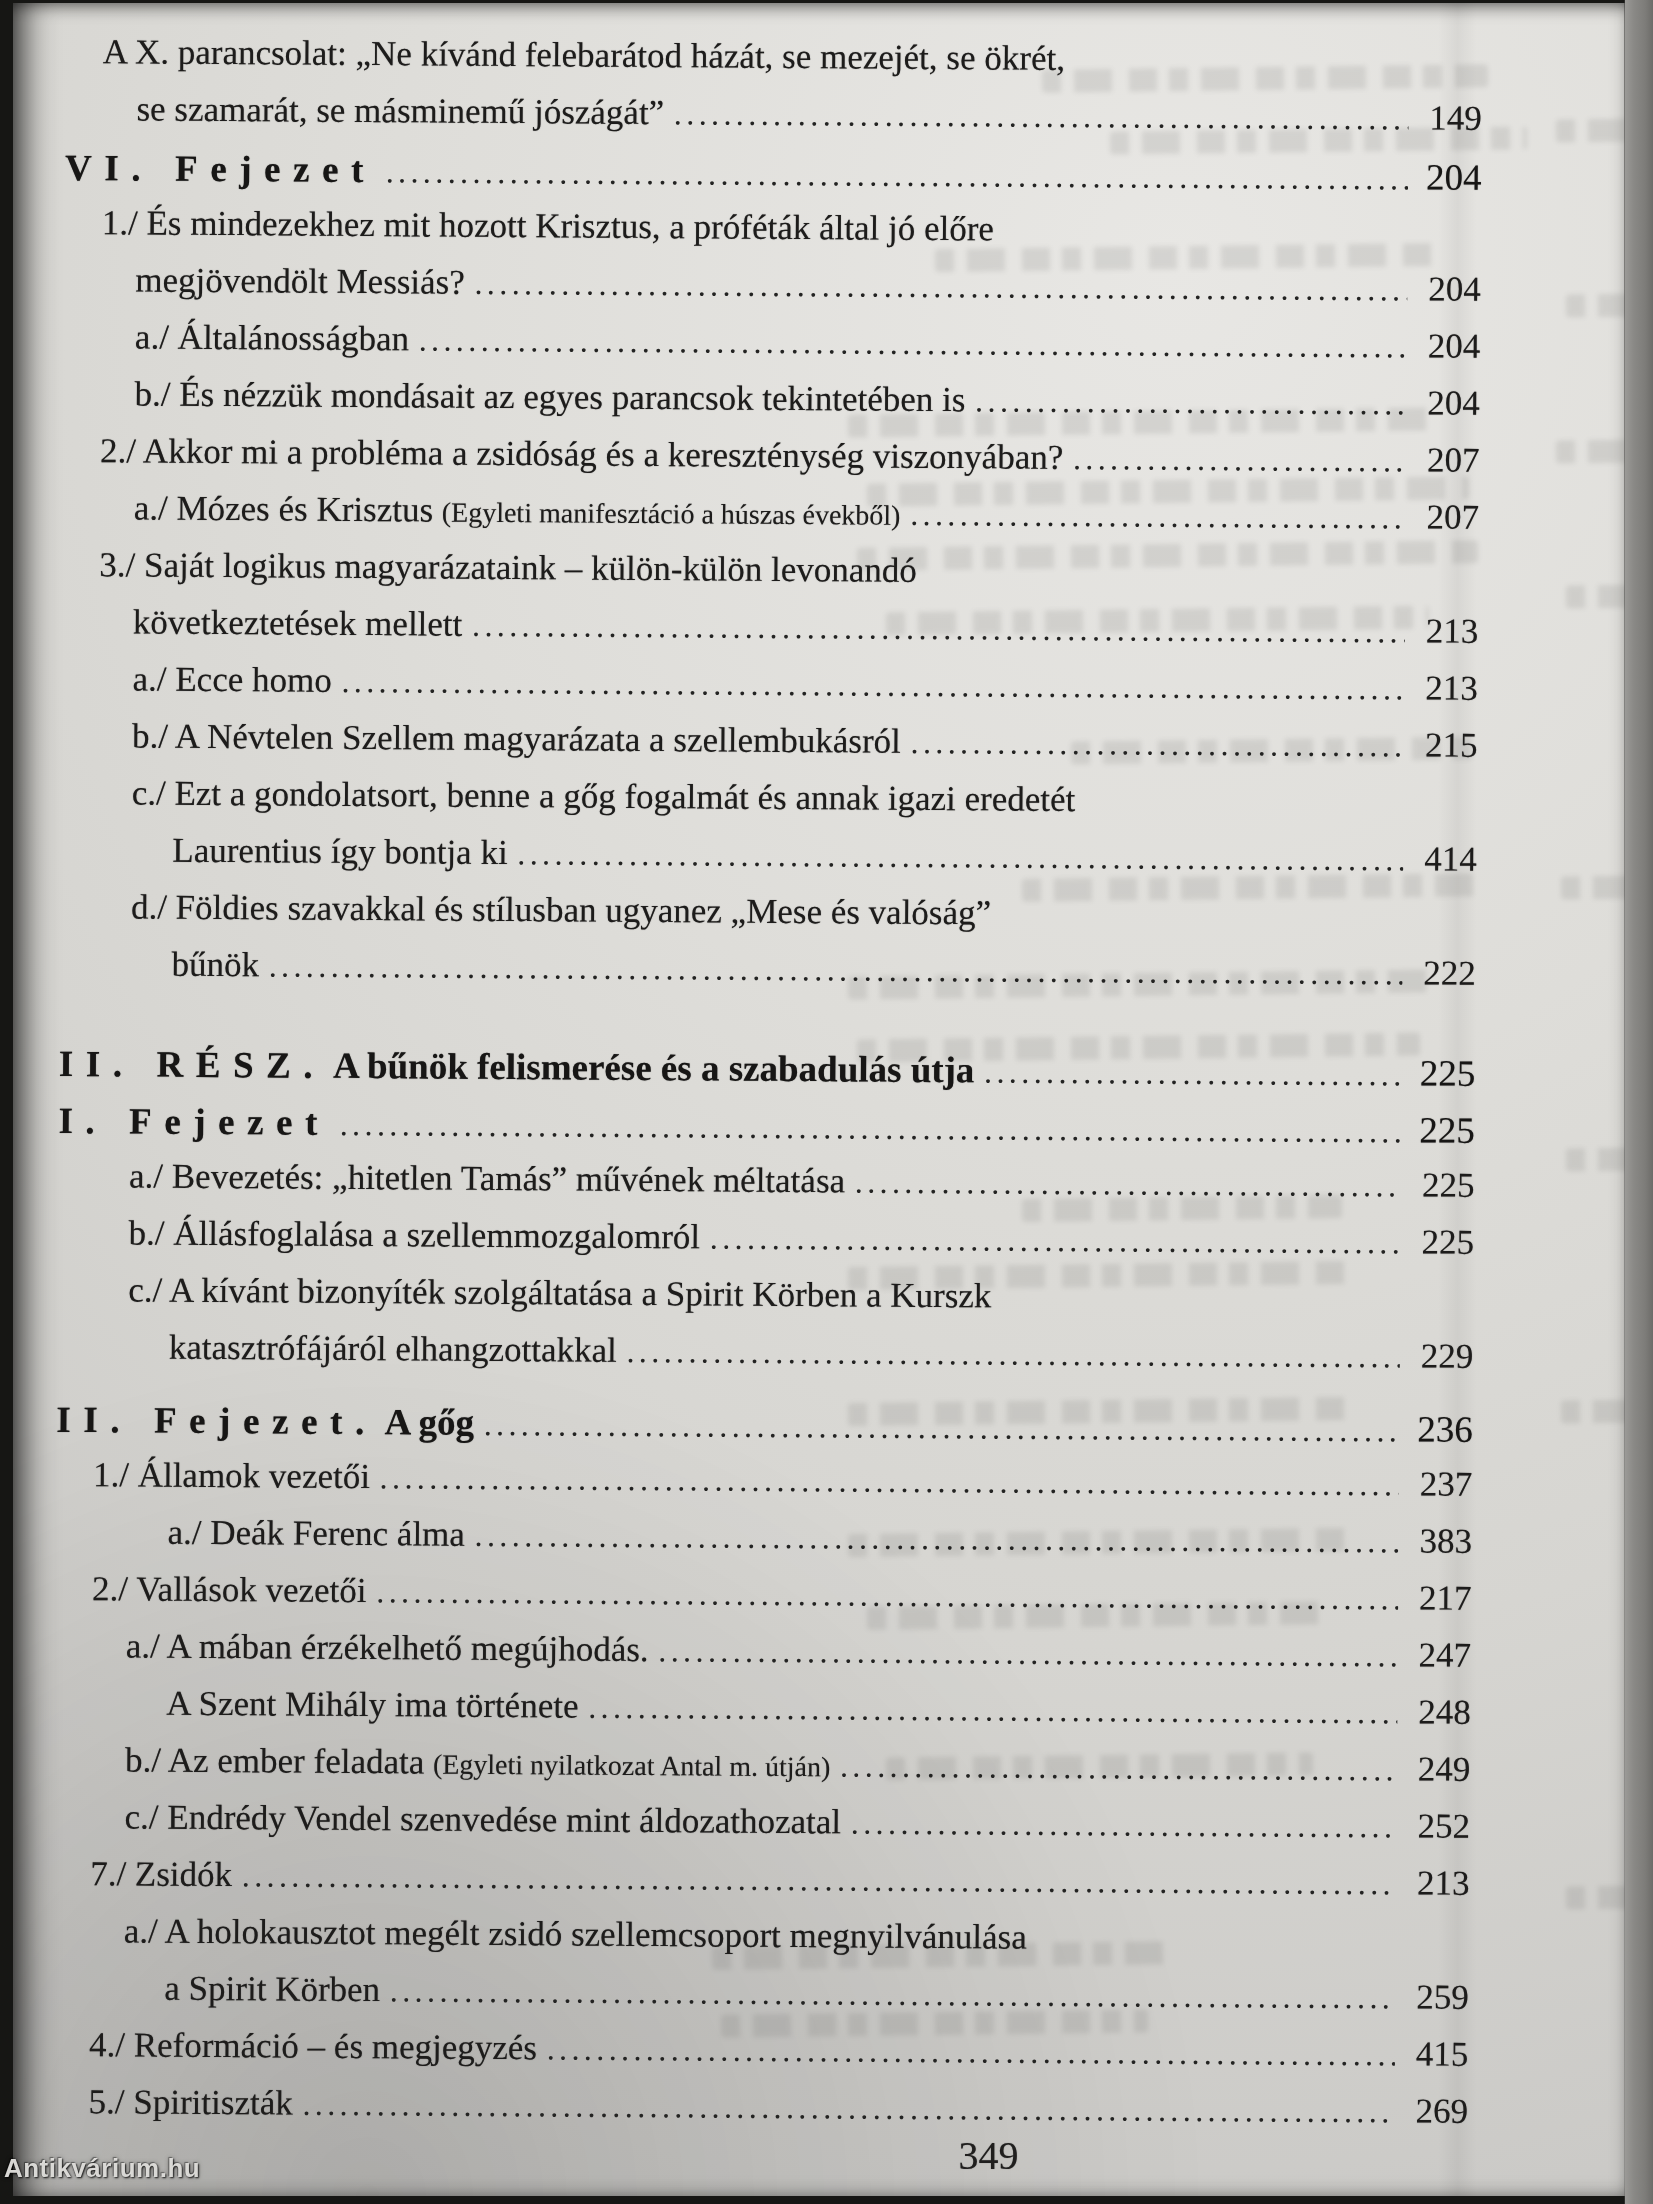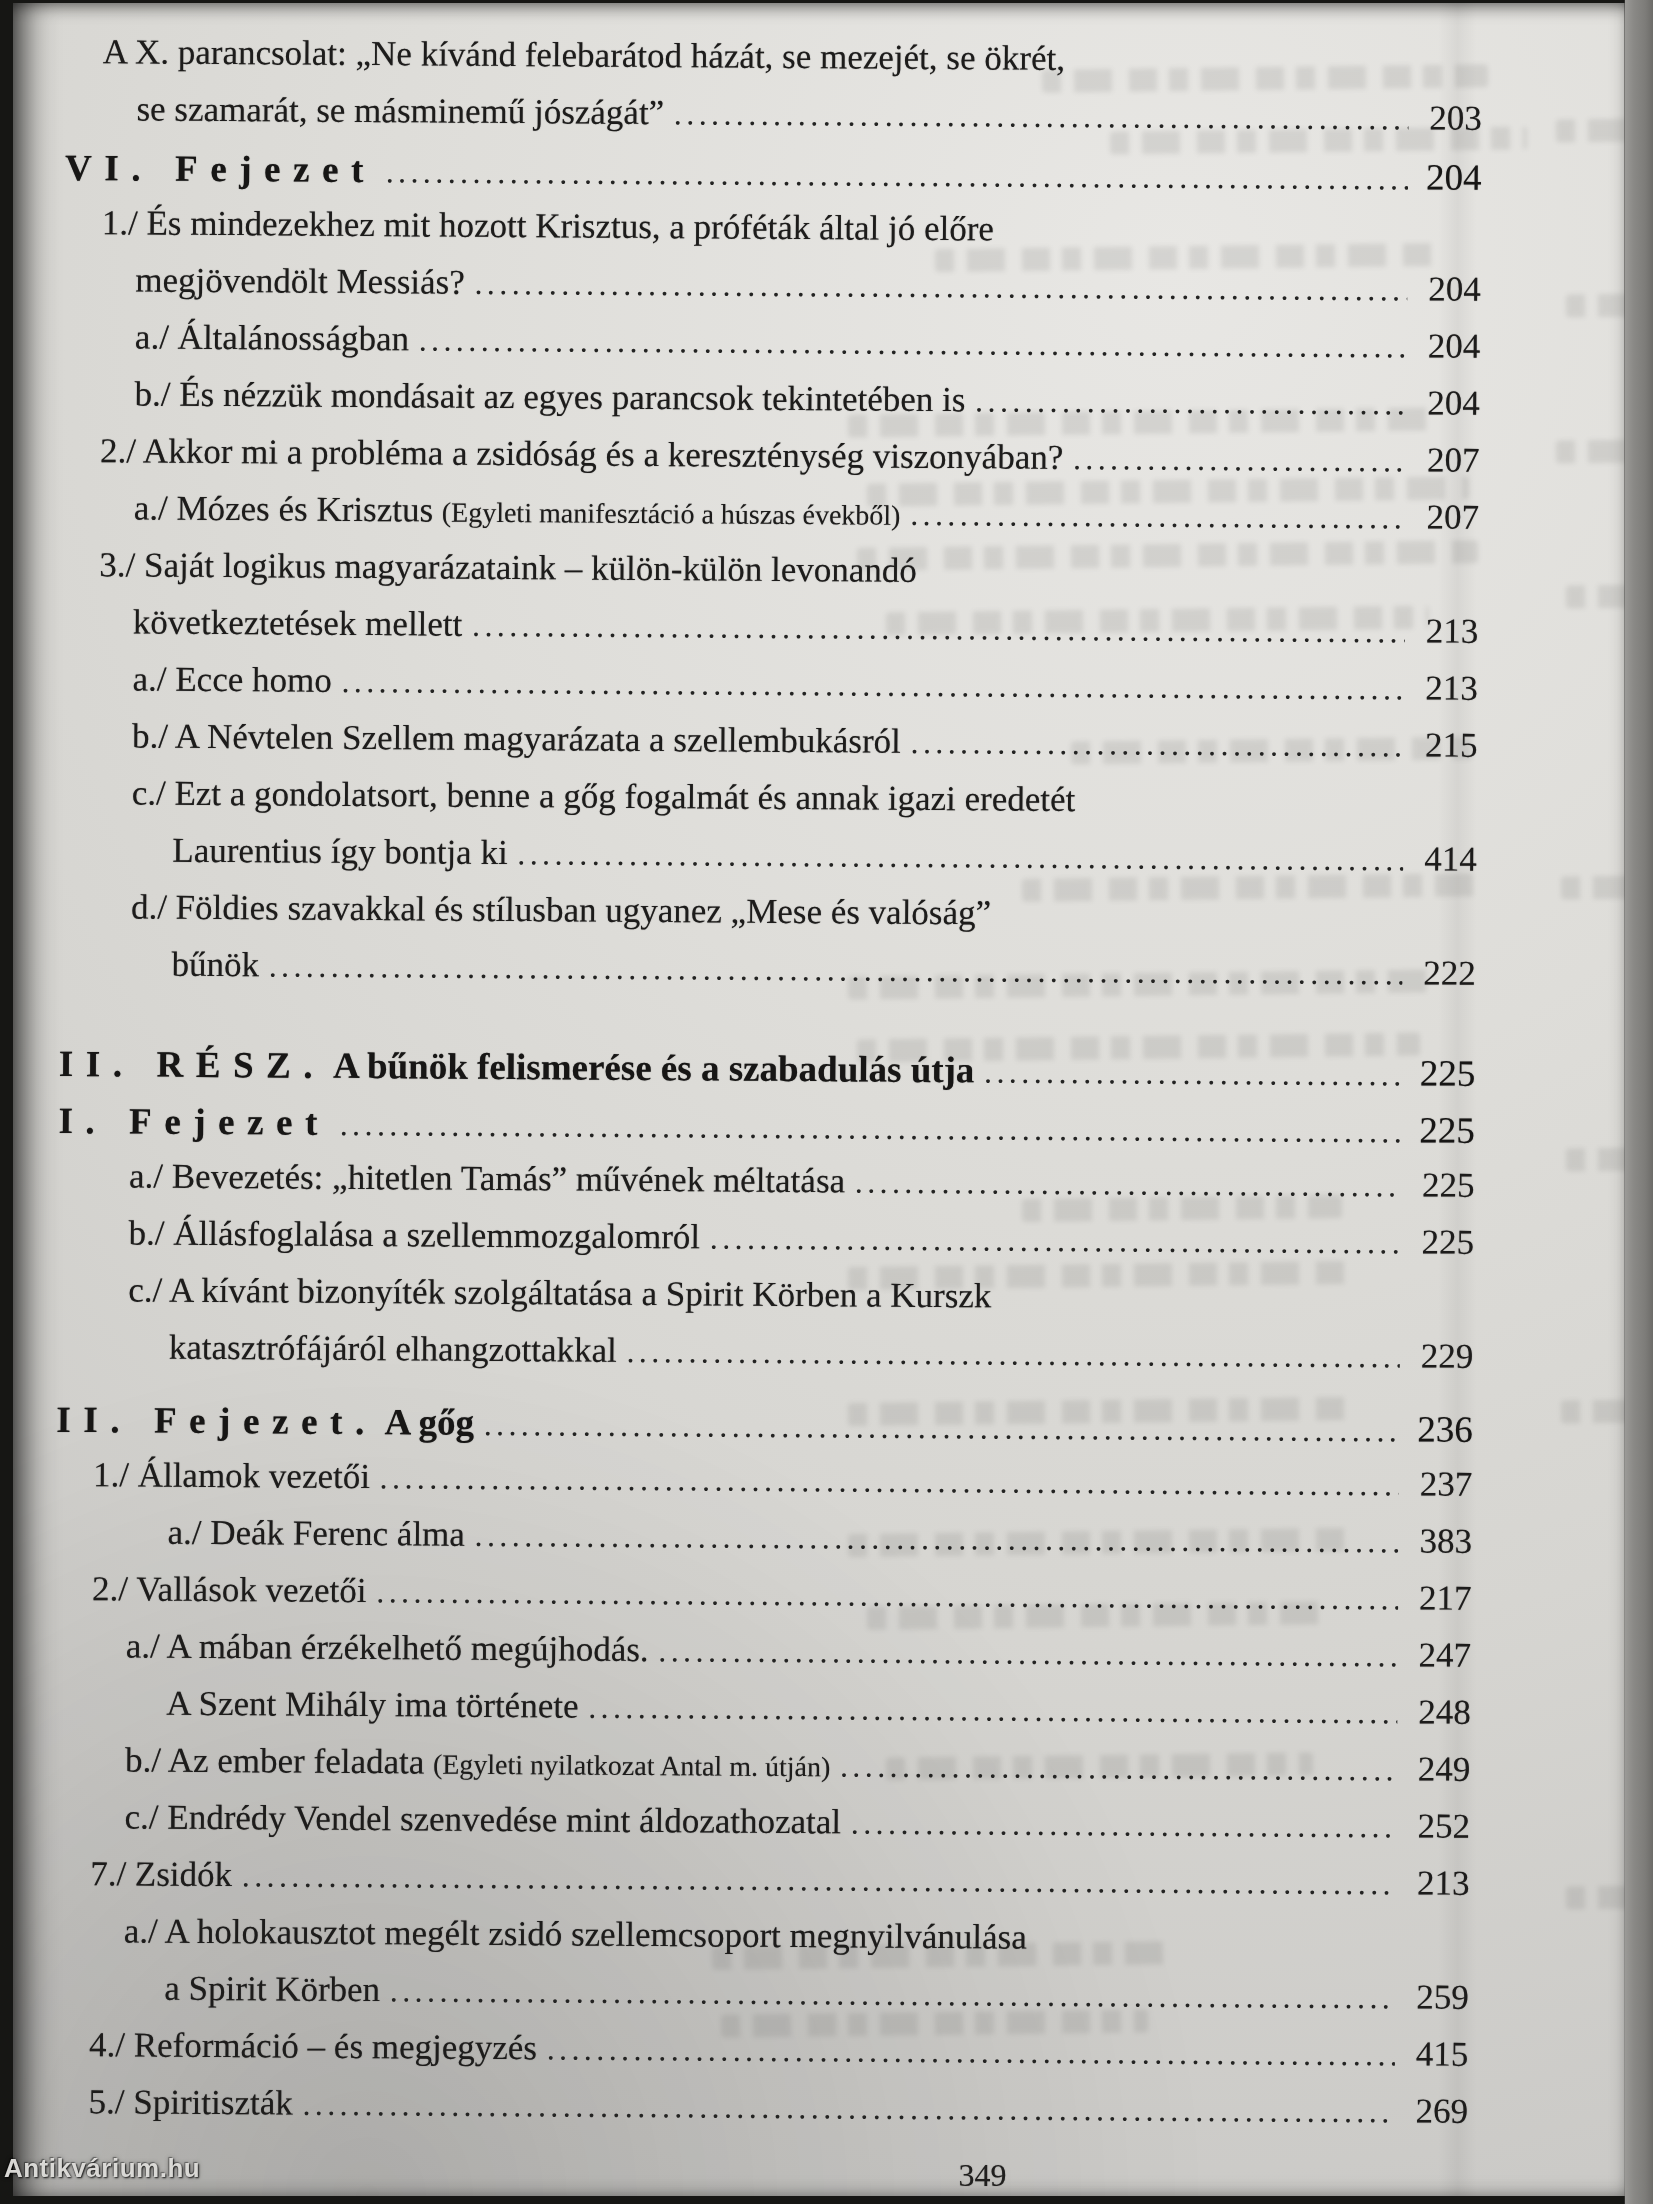--- a/index.html
+++ b/index.html
@@ -59,22 +59,22 @@
   }
   .row .pagenum{min-width:70px;text-align:right;text-shadow:0 0 1px rgba(25,25,25,.5);}
   .indent-0{padding-left:53px;}
   .indent-1{padding-left:90px;}
   .indent-2{padding-left:124px;}
   .indent-3{padding-left:165px;}
   .gap-lg{margin-top:41px;}
   .gap-sm{margin-top:13.6px;}
   
   .folio{
-    position:absolute;left:946px;bottom:2px;
-    font-size:32px;color:#201f1e;text-shadow:0 0 1px rgba(25,25,25,.5);
+    position:absolute;left:946px;bottom:17px;
+    font-size:40px;color:#201f1e;text-shadow:0 0 1px rgba(25,25,25,.5);
   }
   
   .watermark{
     position:absolute;left:3.9px;bottom:21.3px;
     font-family:"Liberation Sans", sans-serif;font-weight:bold;
     font-size:26px;letter-spacing:0.5px;
     color:rgba(228,227,223,.95);
     text-shadow:1px 1px 1.9px rgba(0,0,0,.85), -1px -1px 1px rgba(0,0,0,.4), 0 0 5.8px rgba(0,0,0,.35);
   }
   
@@ -117,21 +117,21 @@
       <div class="ghost" style="left: 1548px; top: 1397px; width: 78px;"></div>
       <div class="ghost" style="left: 1553px; top: 1883px; width: 78px;"></div>
     </div>
   <div class="toc">
       <div class="row indent-1">
         <span class="txt">A X. parancsolat: „Ne kívánd felebarátod házát, se mezejét, se ökrét,</span>
       </div>
       <div class="row indent-2">
         <span class="txt">se szamarát, se másminemű jószágát”</span>
         <span class="dots">....................................................................................................................................................................................</span>
-        <span class="pagenum">203</span>
+        <span class="pagenum">149</span>
       </div>
       <div class="row indent-0 heading">
         <span class="lead">VI. Fejezet</span>
         <span class="dots">....................................................................................................................................................................................</span>
         <span class="pagenum">204</span>
       </div>
       <div class="row indent-1">
         <span class="txt">1./ És mindezekhez mit hozott Krisztus, a próféták által jó előre</span>
       </div>
       <div class="row indent-2">

